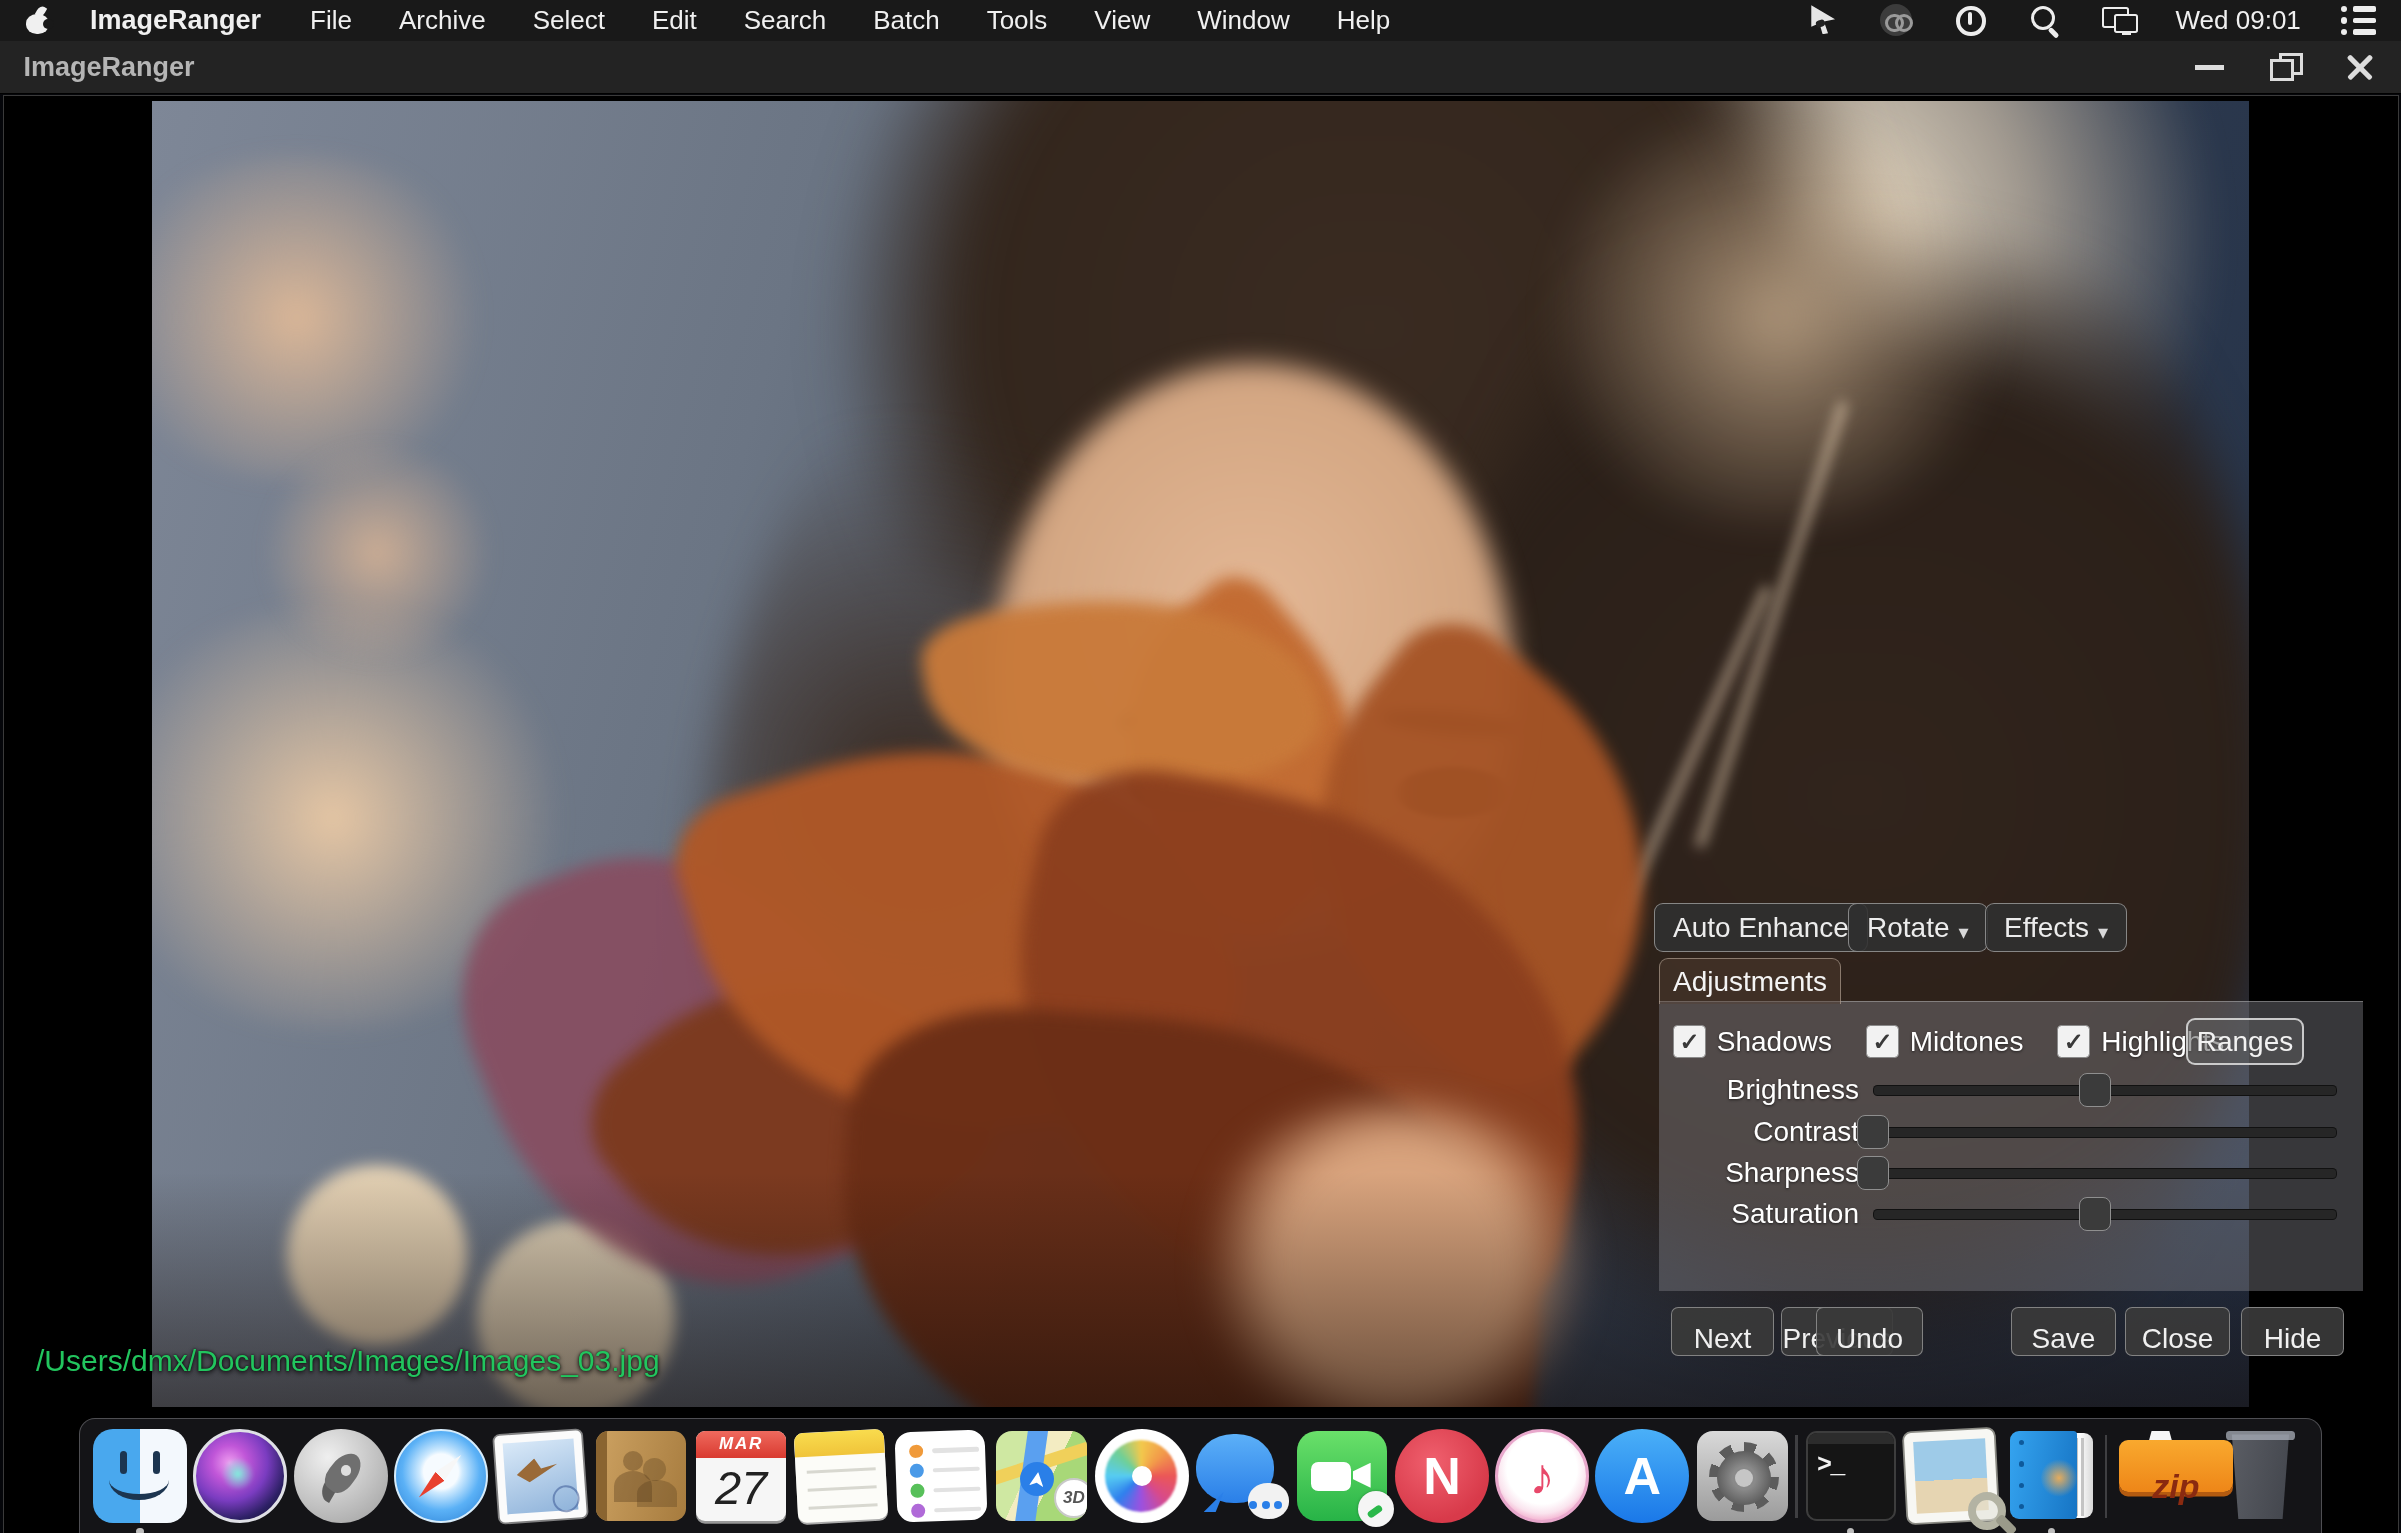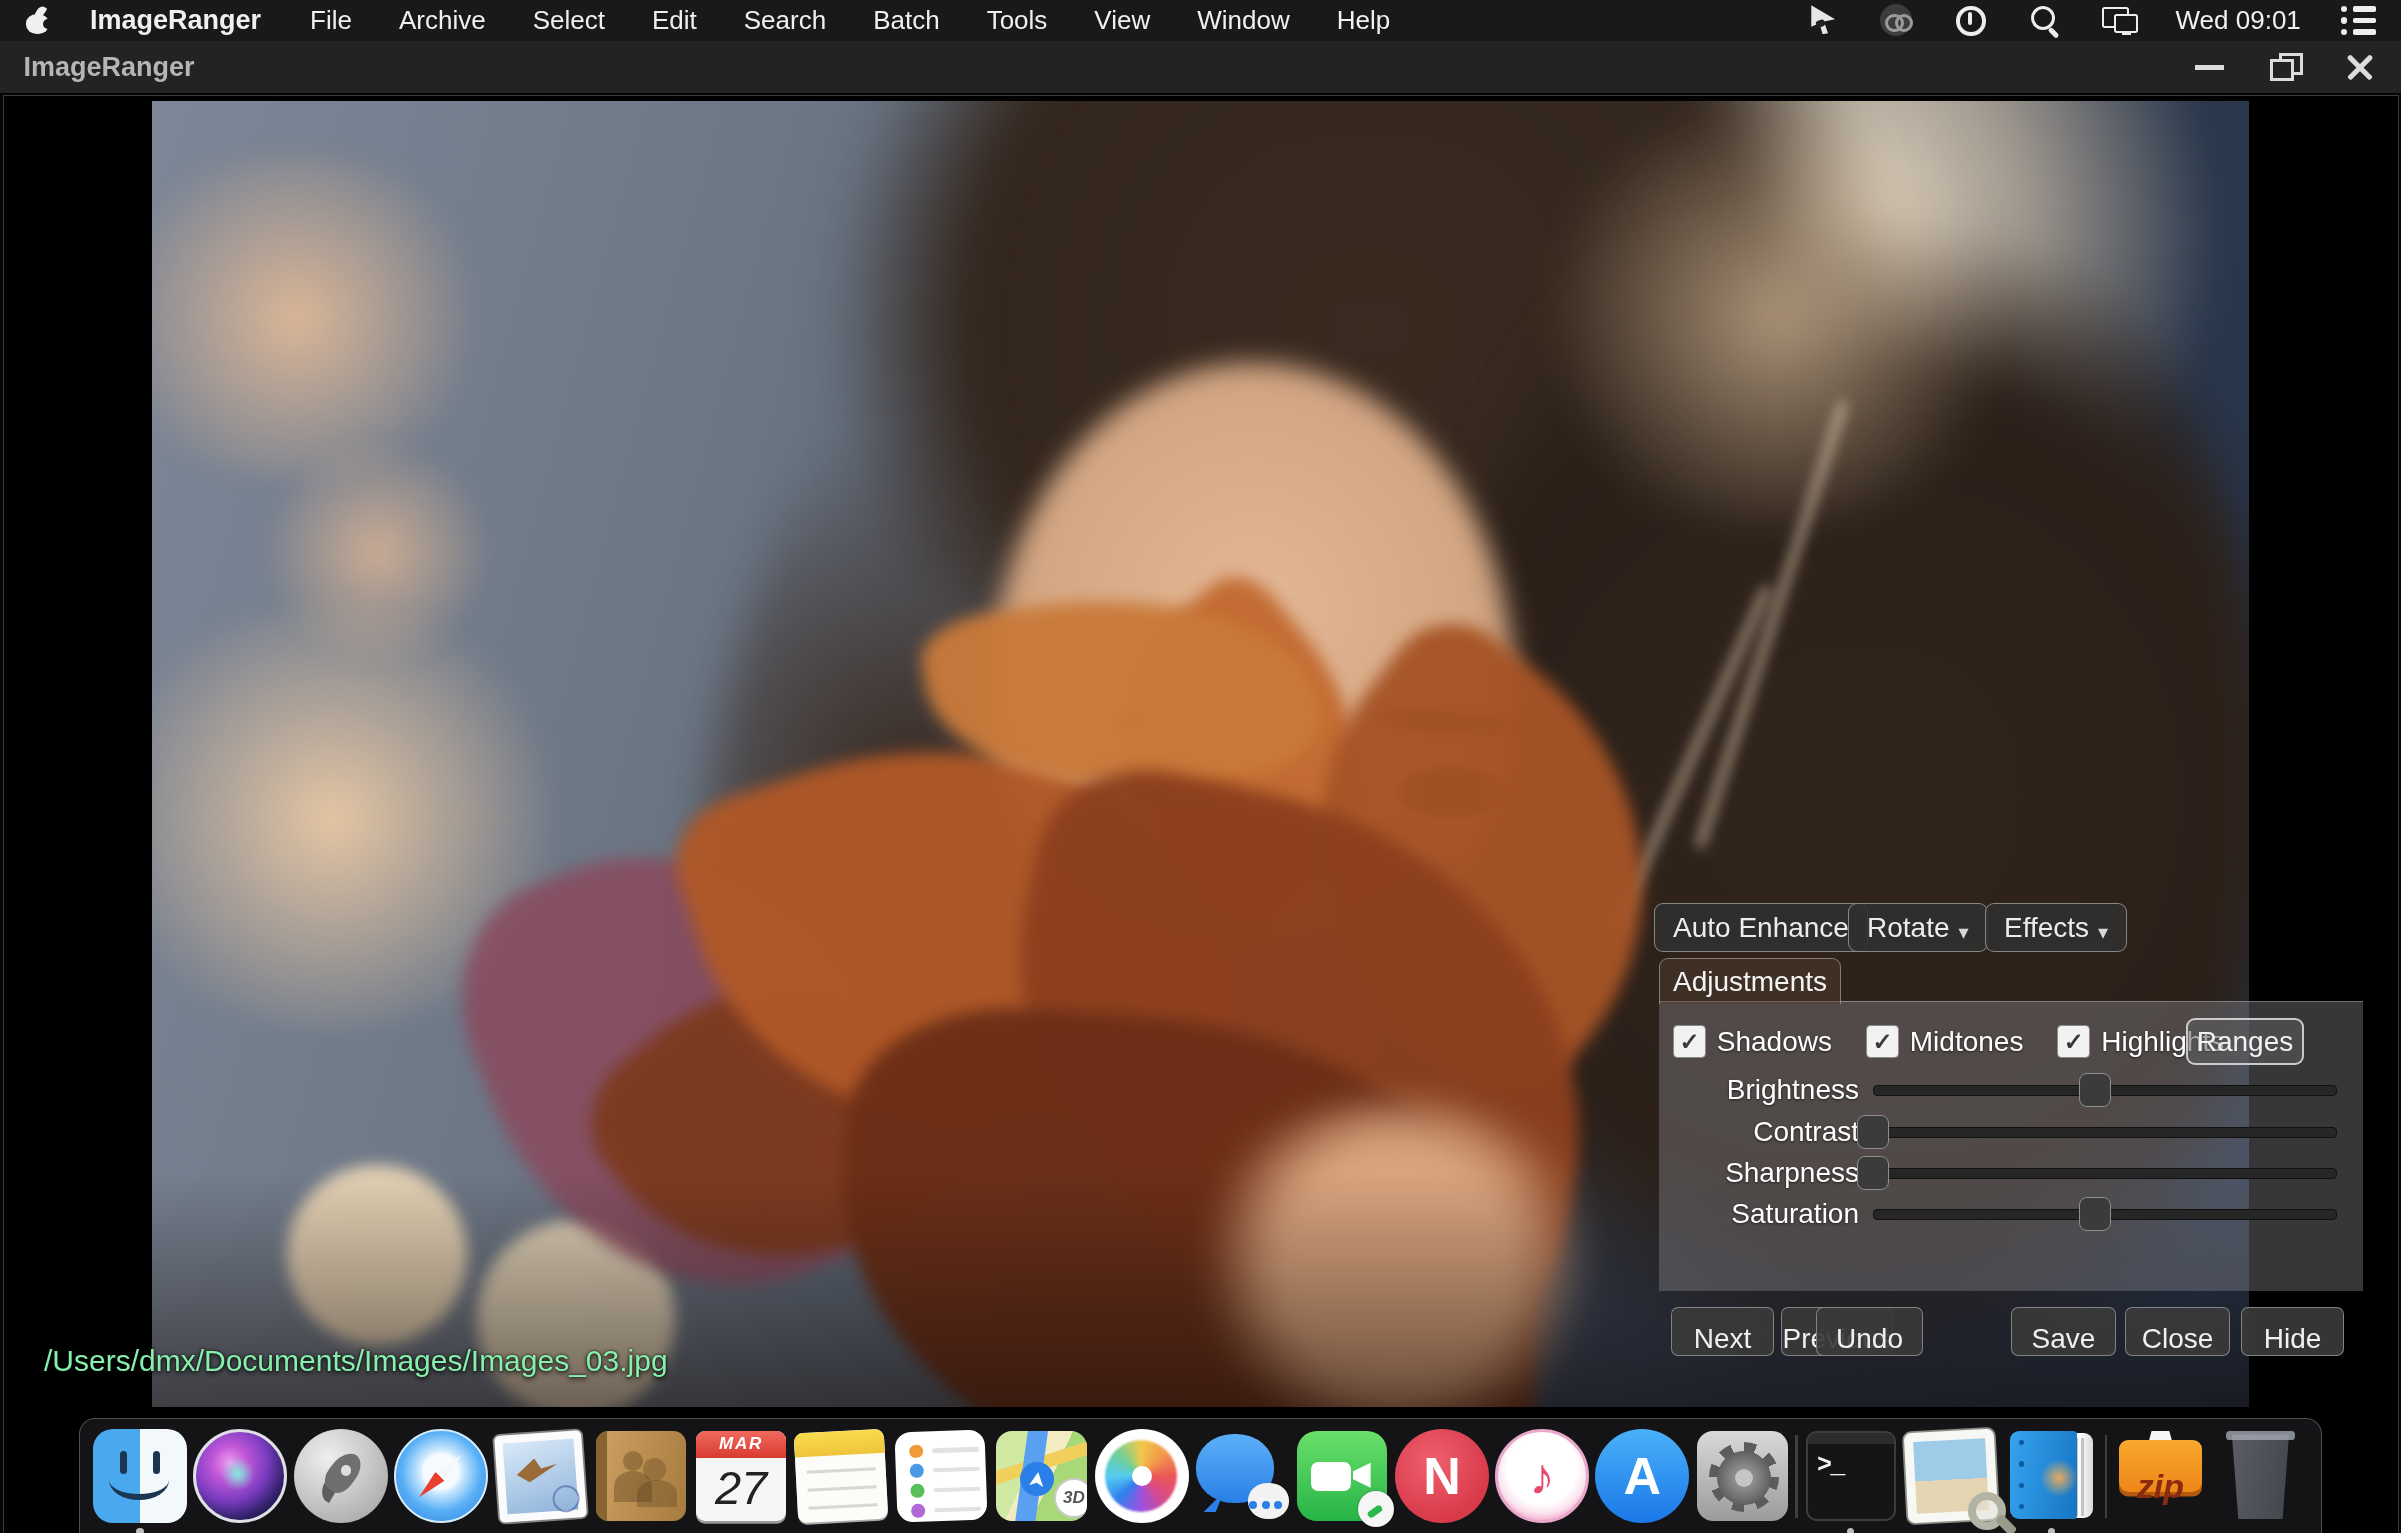--- a/index.html
+++ b/index.html
@@ -110,22 +110,22 @@
   .srow{position:absolute;left:1668px;width:686px;height:41px;z-index:12;}
   .slabel{position:absolute;left:0;top:0;width:191px;text-align:right;font-size:28px;color:#fff;
           line-height:41px;text-shadow:0 0.9px 2.7px rgba(0,0,0,.6);}
   .slider{position:absolute;left:205px;right:17px;top:16px;height:9px;background:#262626;border-radius:4.5px;
           border:0.9px solid rgba(0,0,0,.55);}
   .fill{height:5.4px;margin-top:1.8px;background:#3d8de2;border-radius:2.7px;width:0;}
   .handle{position:absolute;top:-13.5px;width:32px;height:34px;background:#3b3b3b;border:1.8px solid #8f8f8f;
           border-radius:8px;box-sizing:border-box;}
   .act-btn{position:absolute;top:1307px;height:47px;background:rgba(58,58,58,.92);border:1.8px solid rgba(150,150,150,.8);
            border-radius:7.2px;color:#f0f0f0;font-size:28px;display:flex;align-items:flex-end;justify-content:center;z-index:12;}
-  .path{position:absolute;left:36px;top:1344px;font-size:30px;color:#86efac;z-index:12;
-        text-shadow:0 1.8px 5.4px rgba(0,0,0,.9),0 0 2.7px rgba(0,0,0,.8);margin-left:8px;}
+  .path{position:absolute;left:36px;top:1344px;font-size:30px;color:#22c55e;z-index:12;
+        text-shadow:0 1.8px 5.4px rgba(0,0,0,.9),0 0 2.7px rgba(0,0,0,.8);}
   
   .dock{position:absolute;left:79px;top:1418px;width:2243px;height:115px;background:rgba(22,22,25,.9);
         border:1.8px solid rgba(150,150,156,.45);border-bottom:none;border-radius:16px 16px 0 0;
         display:flex;align-items:center;justify-content:space-evenly;padding:0 7.2px;box-sizing:border-box;z-index:50;}
   .di{position:relative;width:94px;height:94px;flex:0 0 auto;}
   .sep{width:2.7px;height:83px;background:rgba(220,220,224,.22);flex:0 0 auto;}
   .run-dot{position:absolute;left:43px;bottom:-11.7px;width:7.2px;height:7.2px;border-radius:50%;background:#bdbdbd;}
   
   .ic-finder{position:absolute;inset:0;border-radius:20px;overflow:hidden;background:linear-gradient(to right,#49a8ee 0 50%,#f3f8fd 50% 100%);}
   .f-eye{position:absolute;top:21.7px;width:6.3px;height:23.5px;background:#1c3550;border-radius:3.6px;}
@@ -240,21 +240,21 @@
            background:linear-gradient(100deg,#35a4f0,#1674c4);}
   .bk-glow{position:absolute;left:31px;top:27px;width:36px;height:40px;border-radius:50%;
            background:radial-gradient(circle,rgba(250,176,80,.9),rgba(250,176,80,0) 70%);}
   .bk-pages{position:absolute;left:65px;top:3.6px;width:23.5px;height:85px;border-radius:0 9px 9px 0;
             background:linear-gradient(to right,#e8e8e8,#ffffff 40%,#d8d8d8);}
   .bk-pline{position:absolute;top:5.4px;width:2.7px;height:78px;background:#c4c4c4;}
   .bk-dots{position:absolute;left:9px;top:9px;display:flex;flex-direction:column;gap:16px;}
   .bk-dots i{width:5.4px;height:5.4px;border-radius:50%;background:#0e5a9c;}
   
   .zip-folder{position:absolute;left:5.4px;top:10.8px;width:83px;height:52px;border-radius:9px;
-              background:linear-gradient(#f9a92e,#ee8618);box-shadow:0 4.5px 0 #b45b10;}
+              background:linear-gradient(#f9a92e,#ee8618);box-shadow:0 4.5px 0 #b45b10;padding-left:31px;}
   .zip-flap{position:absolute;left:27px;top:1.8px;width:40px;height:23.5px;background:#f6f6f6;
             clip-path:polygon(12% 100%,28% 0,72% 0,88% 100%);}
   .zip-txt{position:absolute;left:0;top:27px;width:100%;text-align:center;color:#8a2a10;font-size:34px;font-weight:bold;}
   
   .ic-trash{position:absolute;left:14.4px;top:5.4px;width:65px;height:85px;
             background:linear-gradient(100deg,rgba(150,155,165,.55),rgba(95,100,110,.6));
             clip-path:polygon(6% 0,94% 0,84% 100%,16% 100%);}
   .trash-rim{position:absolute;left:12.6px;top:1.8px;width:69px;height:9px;border-radius:3.6px;background:rgba(170,175,185,.75);}
 </style>
 </head>

